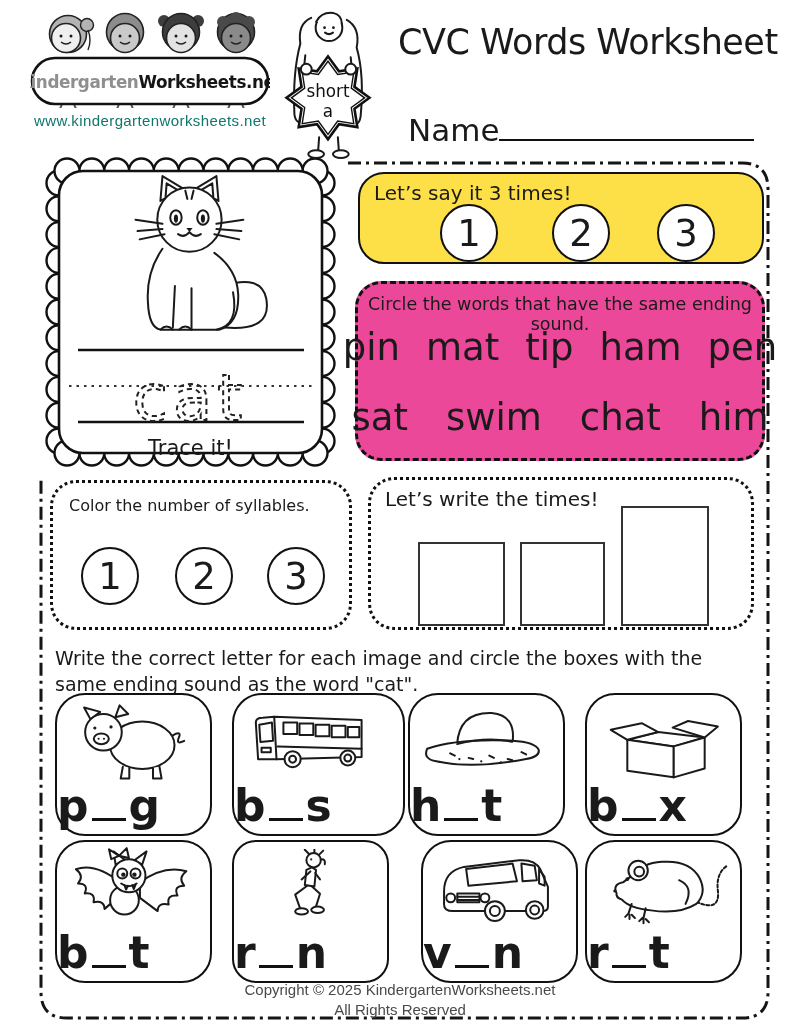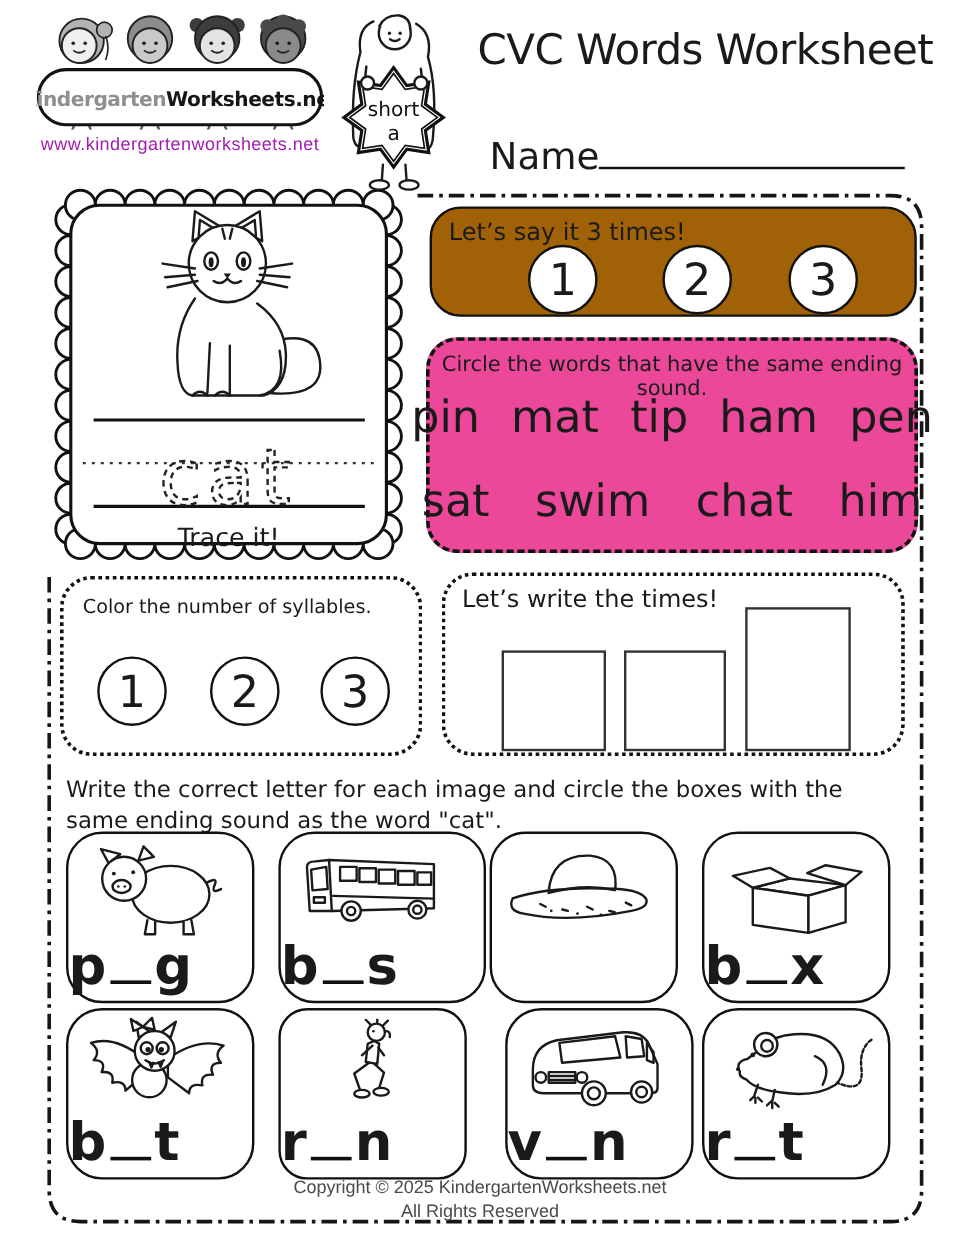--- a/index.html
+++ b/index.html
@@ -4,39 +4,39 @@
 <style>
   html,body{margin:0;padding:0;background:#fff;}
   #page{position:relative;width:800px;height:1035px;background:#fff;overflow:hidden;
         font-family:"DejaVu Sans",sans-serif;color:#1a1a1a;}
   .abs{position:absolute;}
   svg{display:block;}
   svg *{vector-effect:non-scaling-stroke;}
 
   
   #logo-kids{left:30px;top:8px;width:240px;height:100px;}
-  #logo-url{left:30px;top:112px;width:240px;text-align:center;font-size:15px;color:#a21caf;
+  #logo-url{left:30px;top:112px;width:240px;text-align:center;font-size:15px;color:#0f766e;
             font-family:"Liberation Sans",sans-serif;letter-spacing:.4px;}
   #girl{left:262px;top:4px;width:132px;height:158px;z-index:3;}
   #page-title{left:398px;top:22px;width:396px;font-size:35px;font-weight:500;letter-spacing:-0.5px;}
   #name-row{left:408px;top:108px;font-size:31px;font-weight:500;}
   #name-row .nline{display:inline-block;width:255px;border-bottom:2.5px solid #111;height:31px;}
 
   
   #cut-border{left:0;top:0;width:800px;height:1035px;z-index:0;pointer-events:none;}
 
   
   #trace-panel{left:36px;top:150px;width:309px;height:322px;z-index:2;}
   #scallop-svg{position:absolute;left:0;top:0;width:309px;height:322px;}
   #cat-img{left:60px;top:24px;width:190px;height:166px;}
   #trace-svg{left:28px;top:196px;width:253px;height:86px;}
   #trace-caption{left:0;top:286px;width:309px;text-align:center;font-size:21px;}
 
   
-  #say-panel{left:358px;top:172px;width:402px;height:88px;border:2.5px solid #111;border-radius:26px;z-index:1;background:#a16207;}
+  #say-panel{left:358px;top:172px;width:402px;height:88px;border:2.5px solid #111;border-radius:26px;z-index:1;background:#fde047;}
   #say-label{left:14px;top:7px;font-size:20px;}
   .num-circle{position:absolute;width:54px;height:54px;border:2.5px solid #111;border-radius:50%;
               display:flex;align-items:center;justify-content:center;font-size:37px;background:#fff;}
   #say-panel .c1{left:80px;top:30px;} #say-panel .c2{left:192px;top:30px;} #say-panel .c3{left:297px;top:30px;}
 
   
   #words-panel{left:355px;top:281px;width:404px;height:174px;border:3px dashed #111;border-radius:26px;z-index:1;background:#ec4899;}
   #words-label{left:0;top:10px;width:100%;text-align:center;font-size:17.5px;}
   .word-row{position:absolute;left:0;width:100%;display:flex;justify-content:center;font-size:37px;}
   #wrow1{top:42px;gap:26px;} #wrow2{top:112px;gap:38px;}
@@ -309,20 +309,21 @@
         <svg viewBox="0 0 120 64">
       <path d="M34,34 Q36,6 64,7 Q86,9 82,34" class="inkw"></path>
       <path d="M8,38 Q34,29 82,31 Q102,32 105,39 Q106,45 94,47 Q48,56 16,49 Q4,47 8,38 Z" class="inkw"></path>
       <path d="M34,34 Q60,27 82,32" class="ink" stroke-width="1.4"></path>
       <path d="M28,42 l4,2 M44,46 l4,1 M62,44 l4,2 M78,47 l4,1 M90,41 l4,2" class="ink" stroke-width="1.2"></path>
       <circle cx="36" cy="47" r="1" class="fill"></circle>
           <circle cx="55" cy="49" r="1" class="fill"></circle>
           <circle cx="72" cy="50" r="1" class="fill"></circle>
     </svg>
       </div>
+    <div class="clabel"><span>h</span><span class="blank"></span><span>t</span></div>
   </div>
 
   <div id="card3" class="card">
     <div class="pic">
         <svg viewBox="0 0 110 76">
       <polygon points="22,36 50,29 92,34 64,42" class="inkw"></polygon>
       <polygon points="22,36 64,42 64,70 22,64" class="inkw"></polygon>
       <polygon points="64,42 92,34 92,62 64,70" class="inkw"></polygon>
       <polygon points="22,36 7,27 35,21 50,29" class="inkw"></polygon>
       <polygon points="92,34 104,24 77,19 63,25" class="inkw"></polygon>

